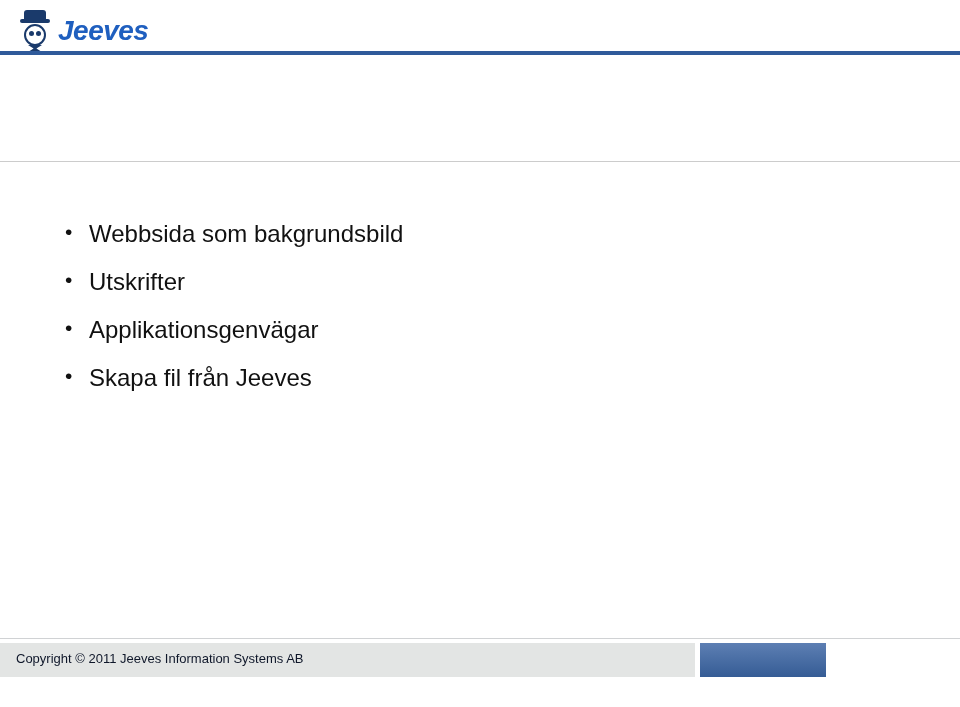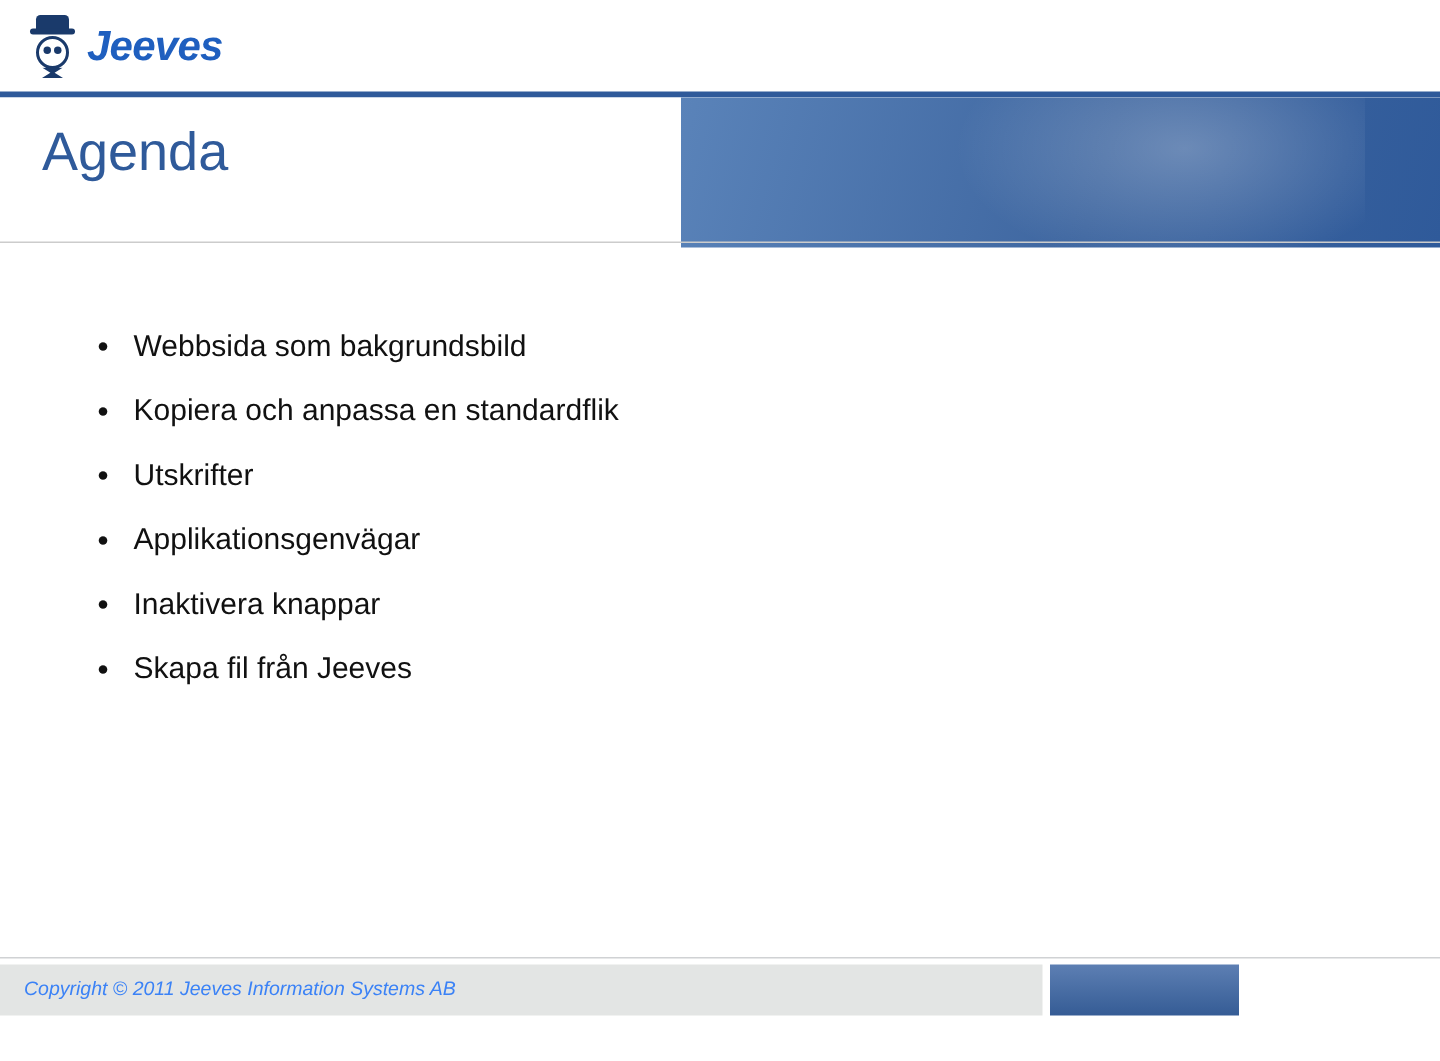--- a/index.html
+++ b/index.html
@@ -1,20 +1,20 @@
 <!DOCTYPE html>
 <html><head>
 <meta charset="utf-8">
 <style>
   * { margin: 0; padding: 0; box-sizing: border-box; }
   html, body { width: 960px; height: 707px; font-family: Arial, Helvetica, sans-serif; background: #fff; overflow: hidden; }
   .slide { position: relative; width: 960px; height: 707px; }
 
   
-  .header { position: relative; height: 65px; width: 100%; border-radius: 16px; }
+  .header { position: relative; height: 55px; width: 100%; border-radius: 16px; }
   .logo-area { position: absolute; left: 20px; top: 10px; display: flex; align-items: center; gap: 6px; }
   .logo-mark { position: relative; width: 32px; height: 42px; }
   .logo-hat {
     width: 22px; height: 10px; background: #1a3a6b; border-radius: 3px 3px 0 0;
     position: absolute; top: 0; left: 4px;
   }
   .logo-brim {
     width: 30px; height: 4px; background: #1a3a6b; border-radius: 2px;
     position: absolute; top: 9px; left: 0;
   }
@@ -50,21 +50,21 @@
   .title-label {
     position: absolute; left: 28px; top: 15px; color: #2f5a9a; font-size: 36px; font-weight: 400;
   }
 
   .content-sep { position: absolute; left: 0; right: 0; top: 161px; height: 1px; background: #ccc; }
 
   
   .content { position: absolute; left: 65px; top: 220px; }
   .bullet-list { list-style: none; }
   .bullet-list li {
-    position: relative; padding-left: 24px; font-size: 20px; color: #111;
+    position: relative; padding-left: 24px; font-size: 24px; color: #111;
     margin-bottom: 20px;
   }
   .bullet-list li::before {
     content: "•"; position: absolute; left: 0; top: 0; color: #111; font-size: 21px;
   }
 
   
   .footer-band {
     position: absolute; left: 0; bottom: 30px; width: 100%; height: 34px;
   }
@@ -72,54 +72,48 @@
     position: absolute; left: 0; top: 0; height: 34px; width: 695px; background: #e3e5e4;
   }
   .footer-blue {
     position: absolute; left: 700px; top: 0; height: 34px; width: 126px;
     background: linear-gradient(180deg, #5d7fb3 0%, #355c95 100%);
   }
   .footer-divider {
     position: absolute; left: 0; right: 0; top: -5px; height: 1px; background: #d0d2d4;
   }
   .copyright {
-    position: absolute; left: 16px; top: 8px; color: #3b82f6; font-size: 13px; font-style: italic;
+    position: absolute; left: 16px; top: 8px; color: #0f172a; font-size: 13px;
   }
 </style>
 </head>
 <body>
 
 <div class="slide">
 
   <div class="header">
     <div class="logo-area">
       <div class="logo-mark">
         <div class="logo-hat"></div>
         <div class="logo-brim"></div>
         <div class="logo-face"></div>
         <div class="logo-bowtie"></div>
       </div>
       <span class="logo-text">Jeeves</span>
     </div>
     <div class="header-divider"></div>
   </div>
 
-  <div class="title-band">
-    <div class="title-blue"></div>
-    <div class="title-label">Agenda</div>
-  </div>
   <div class="content-sep"></div>
 
   <div class="content">
     <ul class="bullet-list">
       <li>Webbsida som bakgrundsbild</li>
-      <li>Kopiera och anpassa en standardflik</li>
       <li>Utskrifter</li>
       <li>Applikationsgenvägar</li>
-      <li>Inaktivera knappar</li>
       <li>Skapa fil från Jeeves</li>
     </ul>
   </div>
 
   <div class="footer-band">
     <div class="footer-divider"></div>
     <div class="footer-grey"></div>
     <div class="footer-blue"></div>
     <div class="copyright">Copyright © 2011 Jeeves Information Systems AB</div>
   </div>

